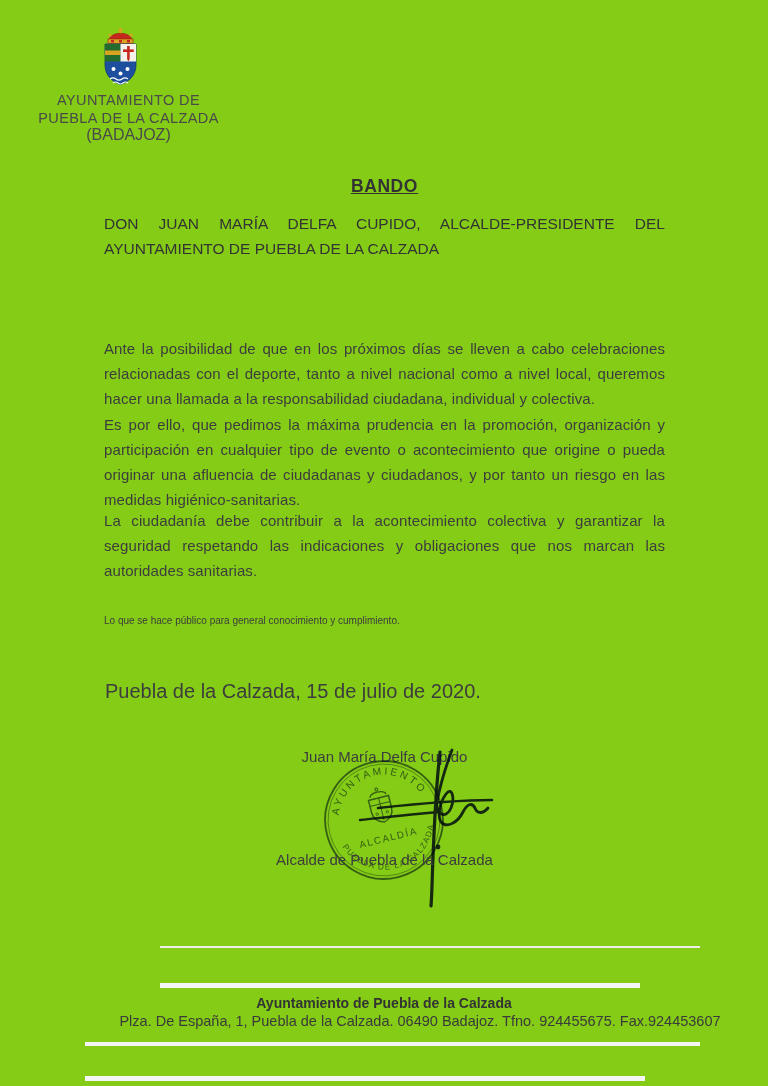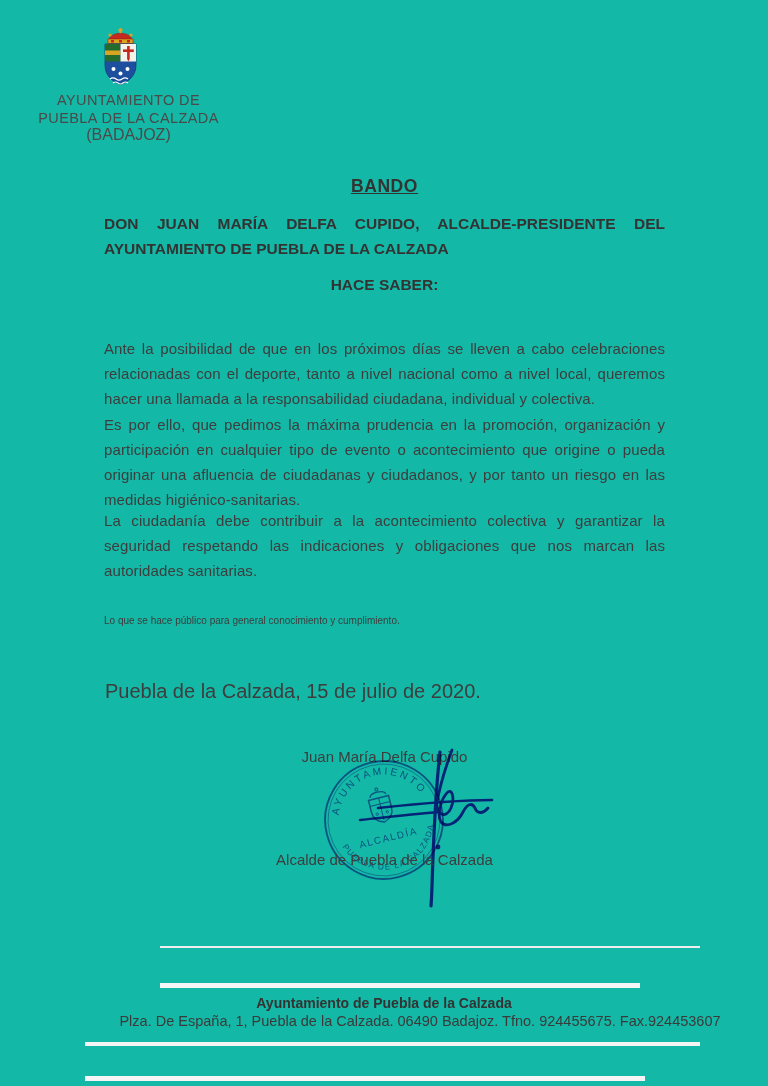--- a/index.html
+++ b/index.html
@@ -1,36 +1,36 @@
 <!DOCTYPE html>
 <html><head>
 <meta charset="utf-8">
 <style>
   * { margin:0; padding:0; box-sizing:border-box; }
   html,body { background:#ffffff; }
   body { font-family:"Liberation Sans","DejaVu Sans",sans-serif; }
   .page {
     position:relative; width:768px; height:1086px; margin:0 auto;
-    background:#14b8a6; overflow:hidden; color:#3d3d3d;
+    background:#84cc16; overflow:hidden; color:#3d3d3d;
   }
   .abs { position:absolute; }
 
   
   .crest { left:92px; top:27px; width:57px; height:62px; }
   .org { left:26px; top:91px; width:205px; text-align:center; color:#4a4a4a; }
   .org .l1, .org .l2 { font-size:14.5px; line-height:18px; letter-spacing:.4px; }
   .org .l3 { font-size:16px; line-height:16px; }
 
   
   .doc-title {
     left:104px; top:176px; width:561px; text-align:center;
     font-size:17.5px; font-weight:bold; color:#333;
     letter-spacing:.6px; text-decoration:underline;
   }
-  .intro { left:104px; top:211px; width:561px; font-weight:bold; color:#333;
+  .intro { left:104px; top:211px; width:561px; font-weight:normal; color:#333;
     font-size:15.5px; line-height:25px; }
   .intro .jl { text-align:justify; text-align-last:justify; }
   .sub { left:104px; top:276px; width:561px; text-align:center;
     font-weight:bold; color:#333; font-size:15.5px; }
   .para { left:104px; width:561px; font-size:15px; line-height:25px;
     text-align:justify; color:#3d3d3d; letter-spacing:.1px; }
   .p1 { top:336px; } .p2 { top:412px; } .p3 { top:508px; }
   .closing { left:104px; top:615px; width:561px; font-size:10px; color:#3d3d3d; }
   .dateline { left:105px; top:680px; width:561px; font-size:20px; color:#3d3d3d; }
 
@@ -95,21 +95,20 @@
     <div class="l3">(BADAJOZ)</div>
   </div>
 
   <div class="abs doc-title">BANDO</div>
 
   <div class="abs intro">
     <div class="jl">DON JUAN MARÍA DELFA CUPIDO, ALCALDE-PRESIDENTE DEL</div>
     <div>AYUNTAMIENTO DE PUEBLA DE LA CALZADA</div>
   </div>
 
-  <div class="abs sub">HACE SABER:</div>
 
   <p class="abs para p1">Ante la posibilidad de que en los próximos días se lleven a cabo celebraciones relacionadas con el deporte, tanto a nivel nacional como a nivel local, queremos hacer una llamada a la responsabilidad ciudadana, individual y colectiva.</p>
   <p class="abs para p2">Es por ello, que pedimos la máxima prudencia en la promoción, organización y participación en cualquier tipo de evento o acontecimiento que origine o pueda originar una afluencia de ciudadanas y ciudadanos, y por tanto un riesgo en las medidas higiénico-sanitarias.</p>
   <p class="abs para p3">La ciudadanía debe contribuir a la acontecimiento colectiva y garantizar la seguridad respetando las indicaciones y obligaciones que nos marcan las autoridades sanitarias.</p>
 
   <div class="abs closing">Lo que se hace público para general conocimiento y cumplimiento.</div>
   <div class="abs dateline">Puebla de la Calzada, 15 de julio de 2020.</div>
 
   <div class="abs sig-name">Juan María Delfa Cupido</div>
 

